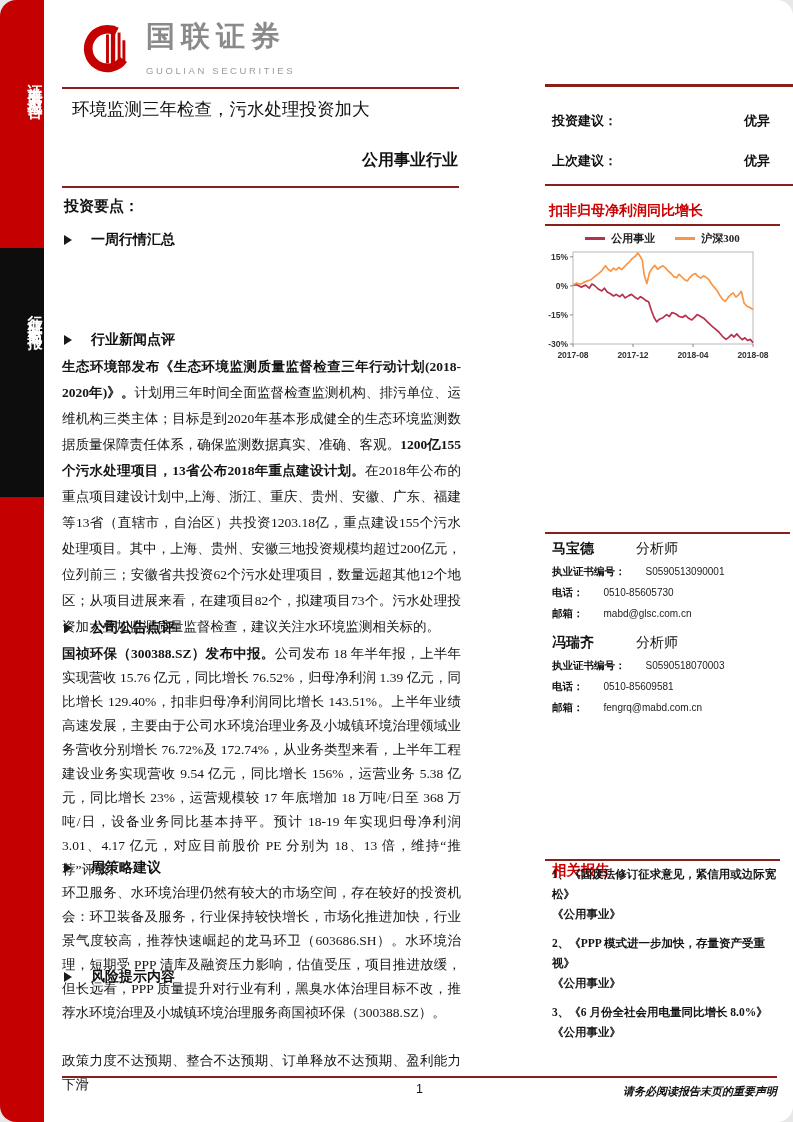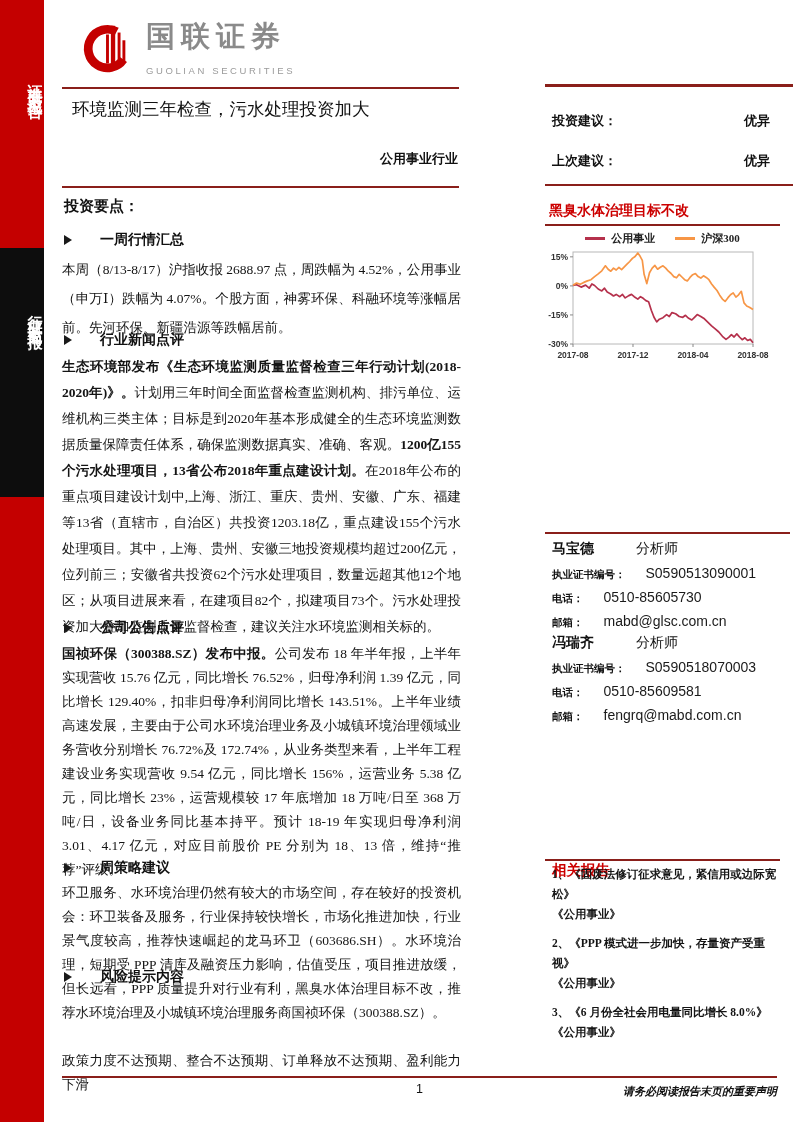--- a/index.html
+++ b/index.html
@@ -1,61 +1,61 @@
 <!DOCTYPE html>
 <html><head>
 <meta charset="utf-8">
 <style>
   html,body{margin:0;padding:0;background:#e8e8e8;}
   .page{position:relative;width:793px;height:1122px;background:#ffffff;overflow:hidden;
-        font-family:"Liberation Serif","DejaVu Serif",serif;color:#111;}
+        font-family:"Liberation Serif","DejaVu Serif",serif;color:#111;border-radius:16px;}
   
   .sidebar{position:absolute;left:0;top:0;width:44px;height:1122px;}
   .sb-red-top{position:absolute;top:0;left:0;width:44px;height:248px;background:#c40000;}
   .sb-black{position:absolute;top:248px;left:0;width:44px;height:249px;background:#0d0d0d;}
   .sb-red-bottom{position:absolute;top:497px;left:0;width:44px;height:625px;background:#c40000;}
   .v-label{position:absolute;left:0;width:44px;writing-mode:vertical-rl;text-orientation:upright;
            color:#fff;font-weight:bold;font-size:15px;letter-spacing:4px;text-align:center;}
   .v-top{top:72px;}
   .v-mid{top:303px;}
   
   .logo{position:absolute;left:78px;top:20px;display:flex;align-items:center;gap:10px;}
   .logo-text-cn{font-size:29px;font-weight:bold;color:#8a8a8a;letter-spacing:6px;line-height:30px;}
   .logo-text-en{font-size:9.5px;color:#9b9b9b;letter-spacing:2.6px;margin-top:14px;font-family:"Liberation Sans",sans-serif;}
   
   .rule{position:absolute;background:#8a1f1a;height:2px;}
   
   .date{position:absolute;left:545px;top:52px;width:232px;text-align:right;font-size:14px;
         font-family:"Liberation Sans",sans-serif;color:#1a1a1a;}
   .report-title{position:absolute;left:72px;top:97px;font-size:17.5px;color:#111;}
-  .industry{position:absolute;left:62px;top:150px;width:396px;text-align:right;font-weight:bold;font-size:13px;}
+  .industry{position:absolute;left:62px;top:150px;width:396px;text-align:right;font-weight:bold;font-size:16px;}
   .advice-row{position:absolute;left:552px;width:218px;display:flex;justify-content:space-between;
               font-size:13px;font-weight:bold;}
   
   .kp-title{position:absolute;left:64px;top:197px;font-size:15px;font-weight:bold;}
-  .kp-heading{position:absolute;left:64px;display:flex;align-items:center;gap:28px;
+  .kp-heading{position:absolute;left:64px;display:flex;align-items:center;gap:19px;
               font-weight:bold;font-size:14px;}
   .tri{width:0;height:0;border-left:8px solid #1a1a1a;border-top:5px solid transparent;
        border-bottom:5px solid transparent;}
   .kp-para{position:absolute;left:62px;width:399px;font-size:13.5px;text-align:justify;color:#141414;}
   .seg-b{font-weight:bold;}
   
   .chart-title{position:absolute;left:549px;top:202px;font-size:14px;font-weight:bold;color:#cc0000;}
   .legend{position:absolute;left:545px;top:231px;width:235px;display:flex;justify-content:center;
           gap:20px;align-items:center;}
   .legend-item{display:flex;align-items:center;gap:6px;font-size:11px;font-weight:bold;color:#222;}
   .swatch{display:inline-block;width:20px;height:3px;}
   .plot{position:absolute;left:543px;top:246px;}
   
   .analyst{position:absolute;left:552px;width:228px;}
   .a-name-row{display:flex;gap:42px;font-size:14px;}
   .a-name{font-weight:bold;}
   .a-row{margin-top:7px;font-size:10.5px;}
   .a-label{font-weight:bold;}
-  .a-val{font-family:"Liberation Sans",sans-serif;font-size:14px;color:#1a1a1a;padding-left:20px;}
+  .a-val{font-family:"Liberation Sans",sans-serif;font-size:10px;color:#1a1a1a;padding-left:20px;}
   
   .rel-title{position:absolute;left:552px;top:852px;font-size:14.5px;font-weight:bold;color:#cc0000;margin-top:9px;}
   .rel-list{position:absolute;left:552px;top:864px;width:228px;}
   .rel-item{margin-bottom:9px;}
   .rel-line{font-size:11.5px;font-weight:bold;line-height:20px;color:#141414;}
   
   .footer-page{position:absolute;left:62px;top:1082px;width:715px;text-align:center;
                font-size:12.5px;font-family:"Liberation Sans",sans-serif;}
   .footer-note{position:absolute;left:62px;top:1084px;width:715px;text-align:right;
                font-size:11px;font-weight:bold;font-style:italic;}
@@ -102,21 +102,20 @@
     <span>上次建议：</span>
     <span>优异</span>
   </div>
 
   <div class="kp-title">投资要点：</div>
 
   <div class="kp-heading" style="top:231px;">
     <span class="tri"></span>
     <span>一周行情汇总</span>
   </div>
-  <div class="kp-para" style="top:255px;line-height:29px;"><span>本周（8/13-8/17）沪指收报 2688.97 点，周跌幅为 4.52%，公用事业（申万Ⅰ）跌幅为 4.07%。个股方面，神雾环保、科融环境等涨幅居前。先河环保、新疆浩源等跌幅居前。</span></div>
 
   <div class="kp-heading" style="top:331px;">
     <span class="tri"></span>
     <span>行业新闻点评</span>
   </div>
   <div class="kp-para" style="top:354px;line-height:26px;"><span class="seg-b">生态环境部发布《生态环境监测质量监督检查三年行动计划(2018-2020年)》。</span><span>计划用三年时间全面监督检查监测机构、排污单位、运维机构三类主体；目标是到2020年基本形成健全的生态环境监测数据质量保障责任体系，确保监测数据真实、准确、客观。</span><span class="seg-b">1200亿155个污水处理项目，13省公布2018年重点建设计划。</span><span>在2018年公布的重点项目建设计划中,上海、浙江、重庆、贵州、安徽、广东、福建等13省（直辖市，自治区）共投资1203.18亿，重点建设155个污水处理项目。其中，上海、贵州、安徽三地投资规模均超过200亿元，位列前三；安徽省共投资62个污水处理项目，数量远超其他12个地区；从项目进展来看，在建项目82个，拟建项目73个。污水处理投资加大叠加监测质量监督检查，建议关注水环境监测相关标的。</span></div>
 
   <div class="kp-heading" style="top:619px;">
     <span class="tri"></span>
     <span>公司公告点评</span>
@@ -128,21 +127,21 @@
     <span>周策略建议</span>
   </div>
   <div class="kp-para" style="top:881px;line-height:24px;"><span>环卫服务、水环境治理仍然有较大的市场空间，存在较好的投资机会：环卫装备及服务，行业保持较快增长，市场化推进加快，行业景气度较高，推荐快速崛起的龙马环卫（603686.SH）。水环境治理，短期受 PPP 清库及融资压力影响，估值受压，项目推进放缓，但长远看，PPP 质量提升对行业有利，黑臭水体治理目标不改，推荐水环境治理及小城镇环境治理服务商国祯环保（300388.SZ）。</span></div>
 
   <div class="kp-heading" style="top:968px;">
     <span class="tri"></span>
     <span>风险提示内容</span>
   </div>
   <div class="kp-para" style="top:1049px;line-height:24px;"><span>政策力度不达预期、整合不达预期、订单释放不达预期、盈利能力下滑</span></div>
 
-  <div class="chart-title">黑臭水体治理目标不改</div>
+  <div class="chart-title">扣非归母净利润同比增长</div>
   <div class="rule" style="left:545px;top:224px;width:235px;"></div>
   <div class="legend">
     <span class="legend-item">
       <span class="swatch" style="background: rgb(181, 49, 76);"></span>
       <span>公用事业</span>
     </span>
     <span class="legend-item">
       <span class="swatch" style="background: rgb(247, 150, 70);"></span>
       <span>沪深300</span>
     </span>

